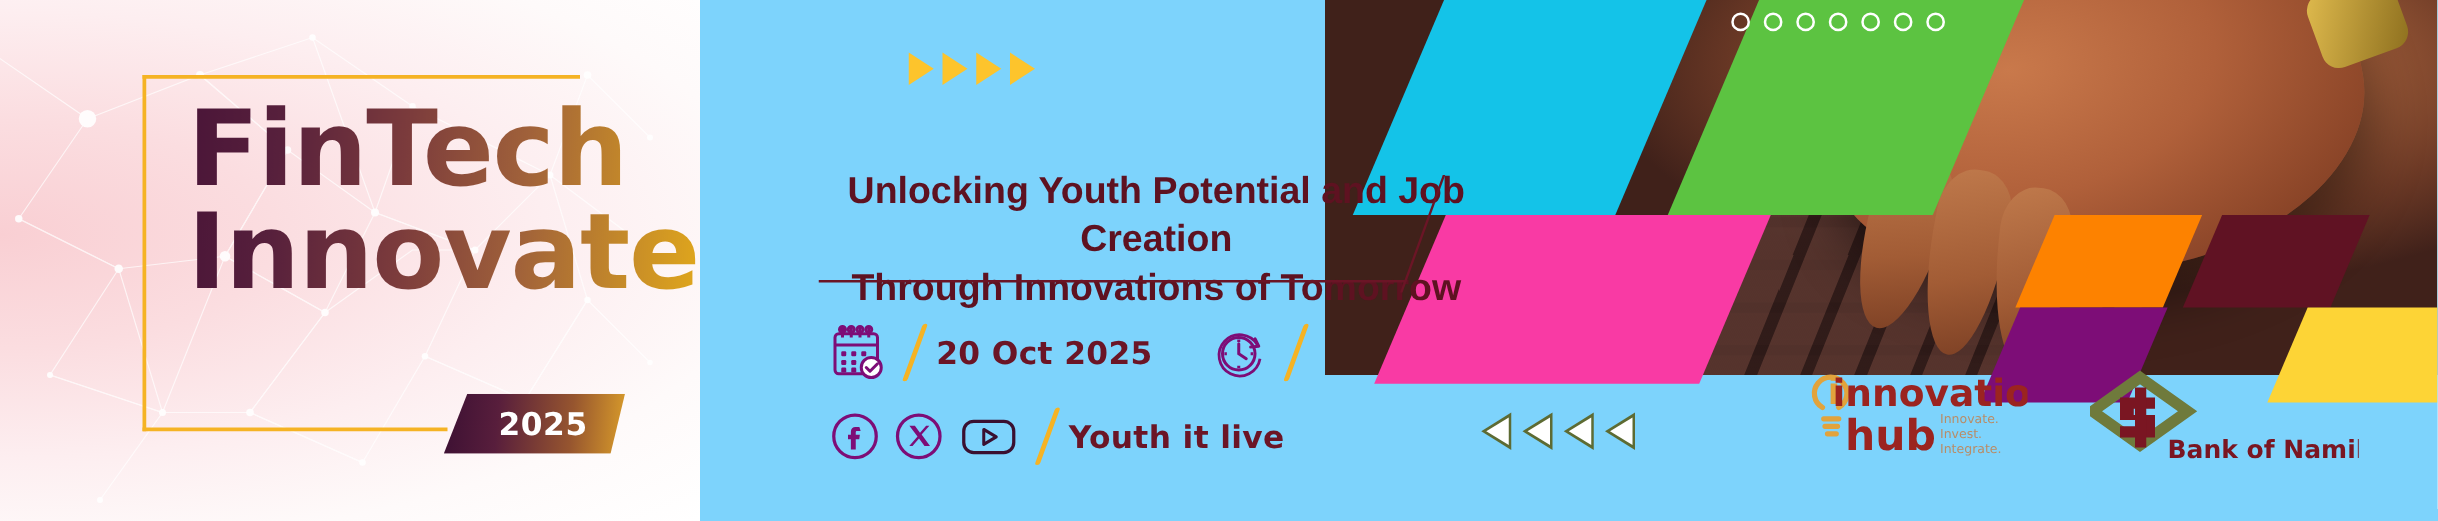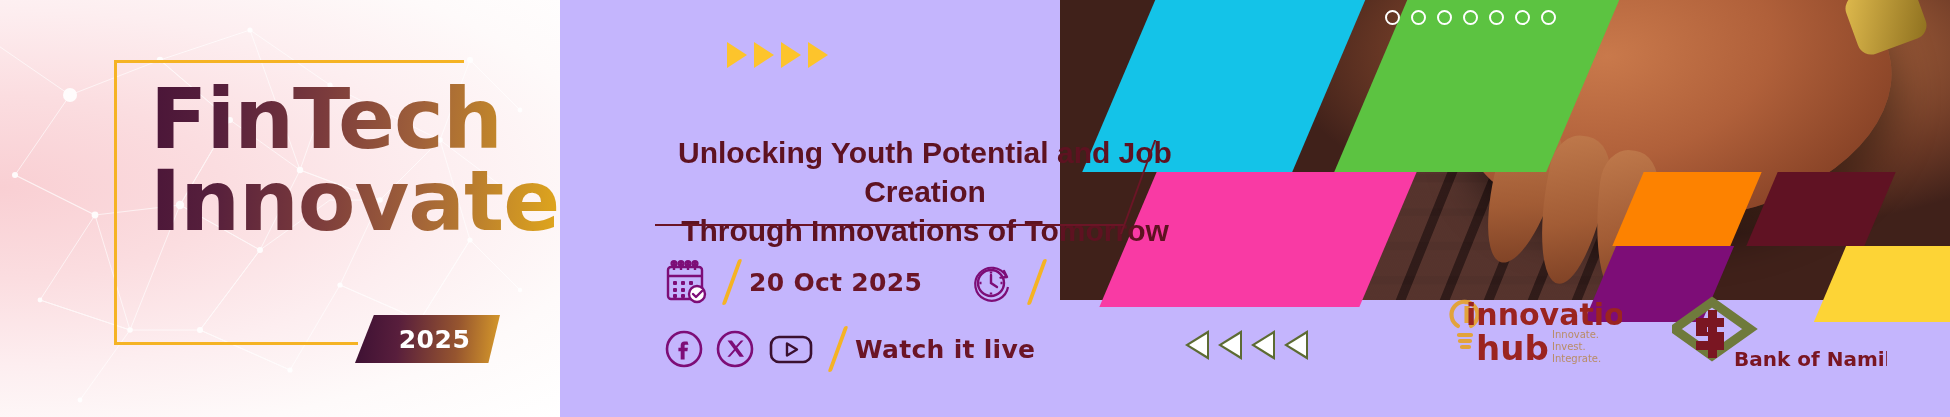--- a/index.html
+++ b/index.html
@@ -8,21 +8,21 @@
     font-family: "Liberation Sans", sans-serif;
     background:#ffffff;
     overflow:hidden;
   }
 
   #banner {
     position:relative;
     width:1950px;
     height:417px;
     overflow:hidden;
-    background:#c4b5fd;
+    background:#7dd3fc;
   }
 
   
   .bg-left {
     position:absolute; left:0; top:0; width:560px; height:417px;
     background:
       radial-gradient(ellipse at 0% 45%, #f9cfd3 0%, #fbdde0 28%, #fdeef0 55%, #fefafa 78%, #ffffff 100%);
   }
   .bg-net { position:absolute; left:0; top:0; width:560px; height:417px; opacity:.95; }
 
@@ -332,21 +332,21 @@
       <svg width="42" height="42" viewBox="0 0 42 42">
         <circle cx="21" cy="21" r="17" fill="none" stroke="#7d0d77" stroke-width="2.6"></circle>
         <path d="M13.5 12.5h4.4l4.1 5.6 4.9-5.6h2.6l-6.2 7.1 6.7 9.2h-4.4l-4.4-6-5.2 6h-2.6l6.6-7.6z" fill="#7d0d77"></path>
       </svg>
       <svg width="52" height="42" viewBox="0 0 52 42">
         <rect x="6" y="9" width="40" height="25" rx="8" fill="none" stroke="#3a1030" stroke-width="2.6"></rect>
         <path d="M22 15.5 l10 6 -10 6 z" fill="none" stroke="#3a1030" stroke-width="2.4" stroke-linejoin="round"></path>
       </svg>
     </span>
     <span class="slash"></span>
-    <span class="info-text">Watch it live</span>
+    <span class="info-text">Youth it live</span>
   </div>
 
   <div class="arrows-left">
     <span class="tri-left-o"></span>
     <span class="tri-left-o"></span>
     <span class="tri-left-o"></span>
     <span class="tri-left-o"></span>
   </div>
 
   <svg class="logo-ihub" viewBox="0 0 190 82">

